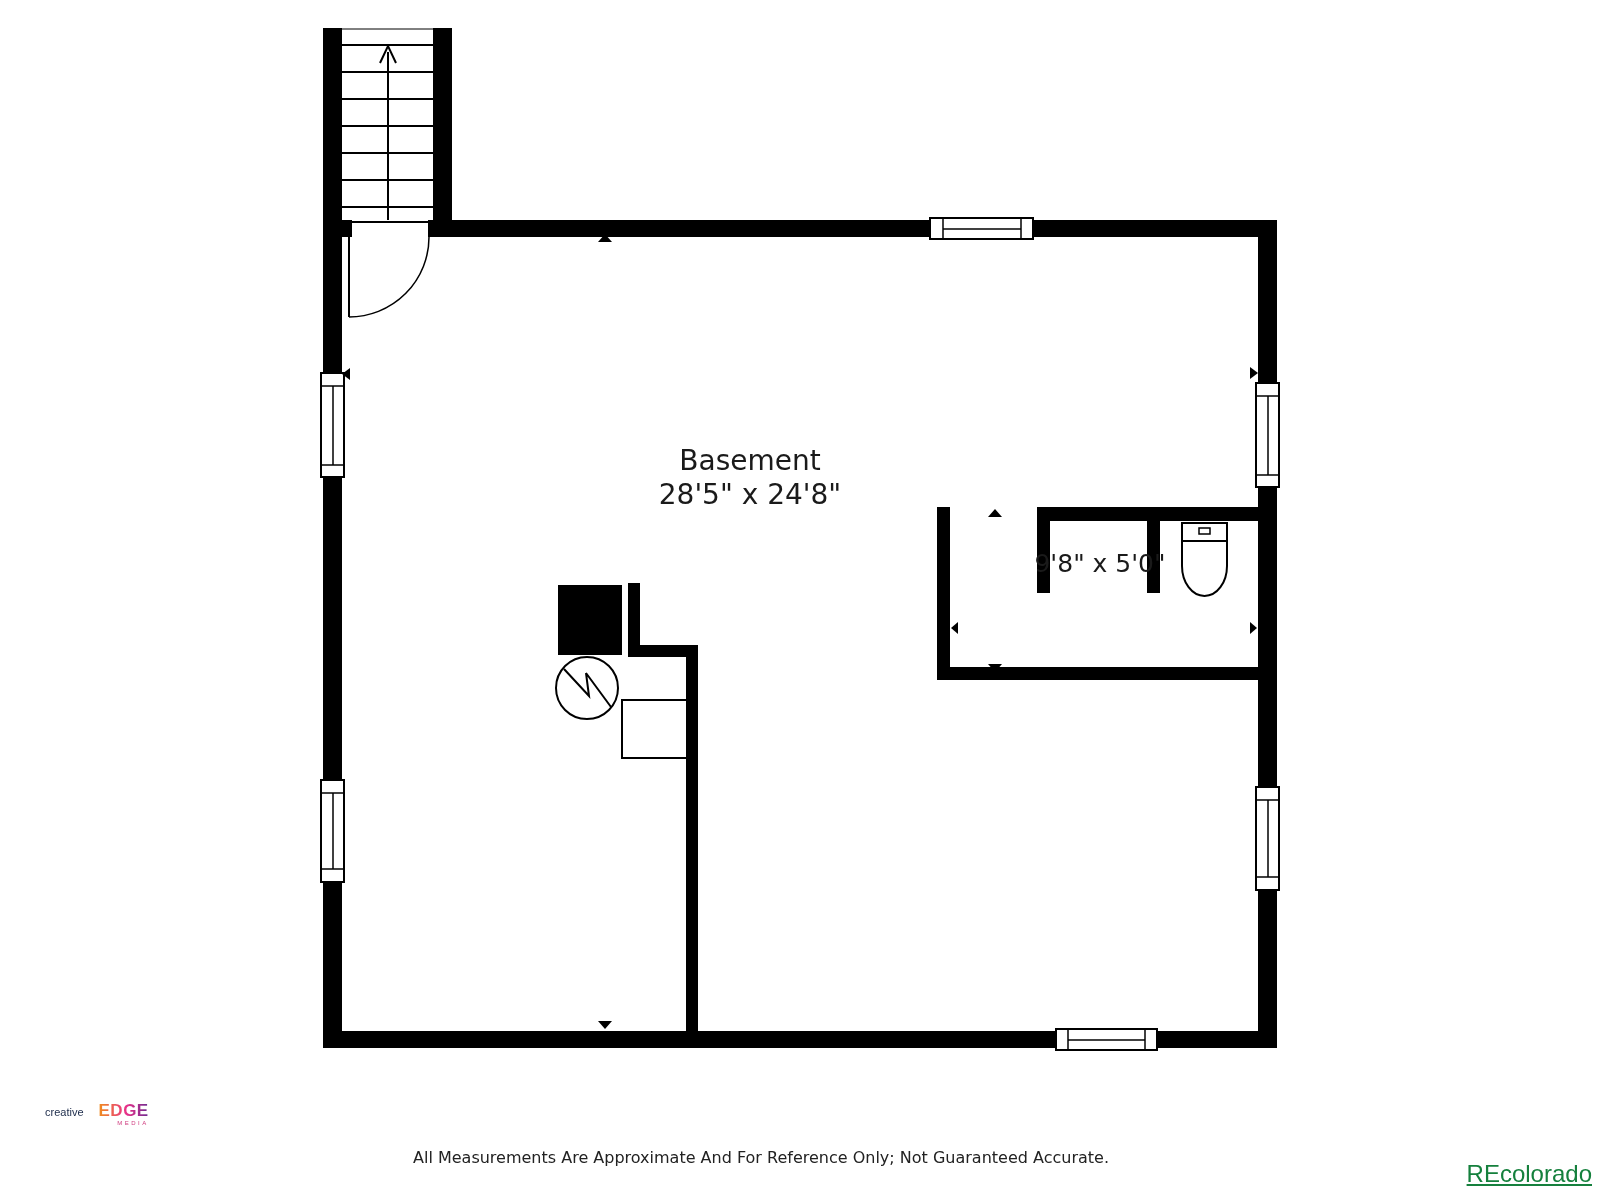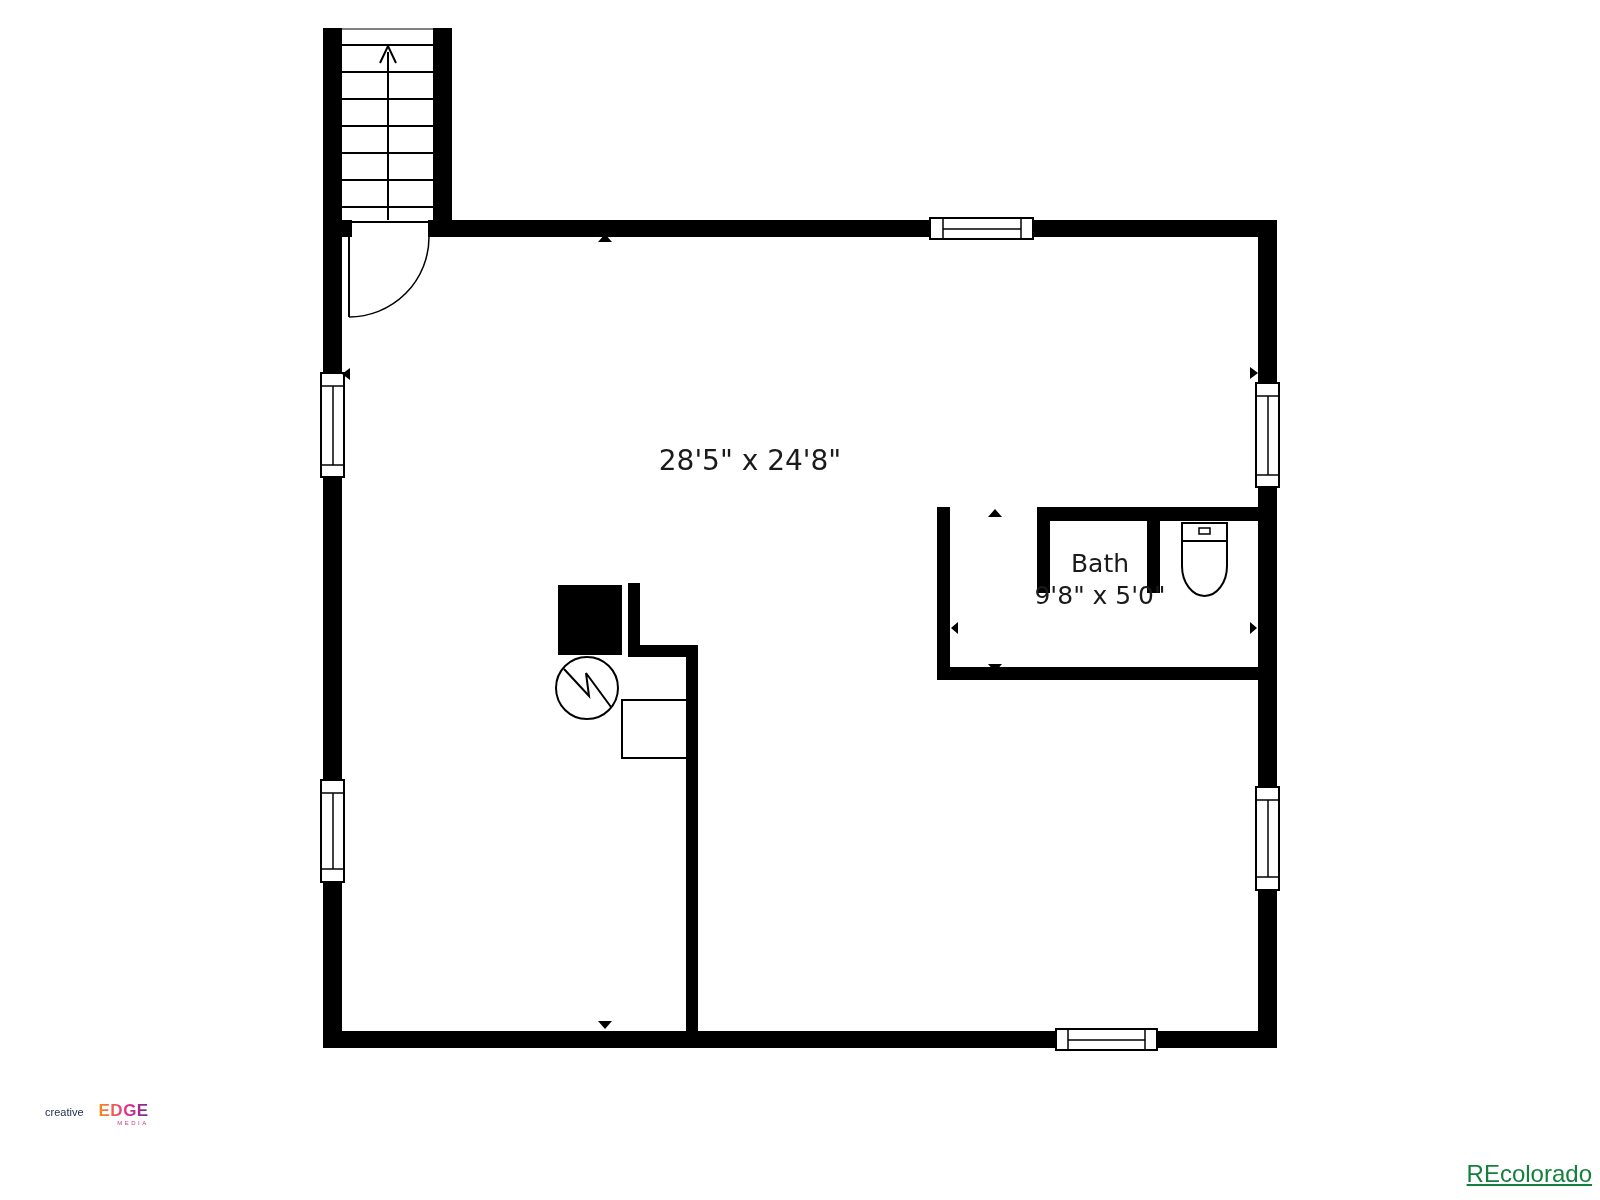--- a/index.html
+++ b/index.html
@@ -202,34 +202,35 @@
       <polygon points="350,368 350,380 342,374"></polygon>
       <polygon points="1250,367 1250,379 1258,373"></polygon>
       <polygon points="988,517 1002,517 995,509"></polygon>
       <polygon points="988,664 1002,664 995,672"></polygon>
       <polygon points="958,622 958,634 951,628"></polygon>
       <polygon points="1250,622 1250,634 1257,628"></polygon>
     </g>
   </svg>
 
   <div class="overlay room-label">
+    <div>Basement</div>
     <div>28'5" x 24'8"</div>
   </div>
 
   <div class="overlay bath-label">
-    <div>Bath</div>
     <div>9'8" x 5'0"</div>
   </div>
 
   <div class="overlay logo">
     <div class="logo-row">
       <span class="logo-creative">creative</span>
       <span>
         <span class="logo-edge">EDGE</span>
         <div class="logo-media">MEDIA</div>
       </span>
     </div>
   </div>
 
+  <div class="overlay disclaimer">All Measurements Are Approximate And For Reference Only; Not Guaranteed Accurate.</div>
 
   <div class="overlay watermark">REcolorado</div>
 
 </div>
 
 </body></html>

